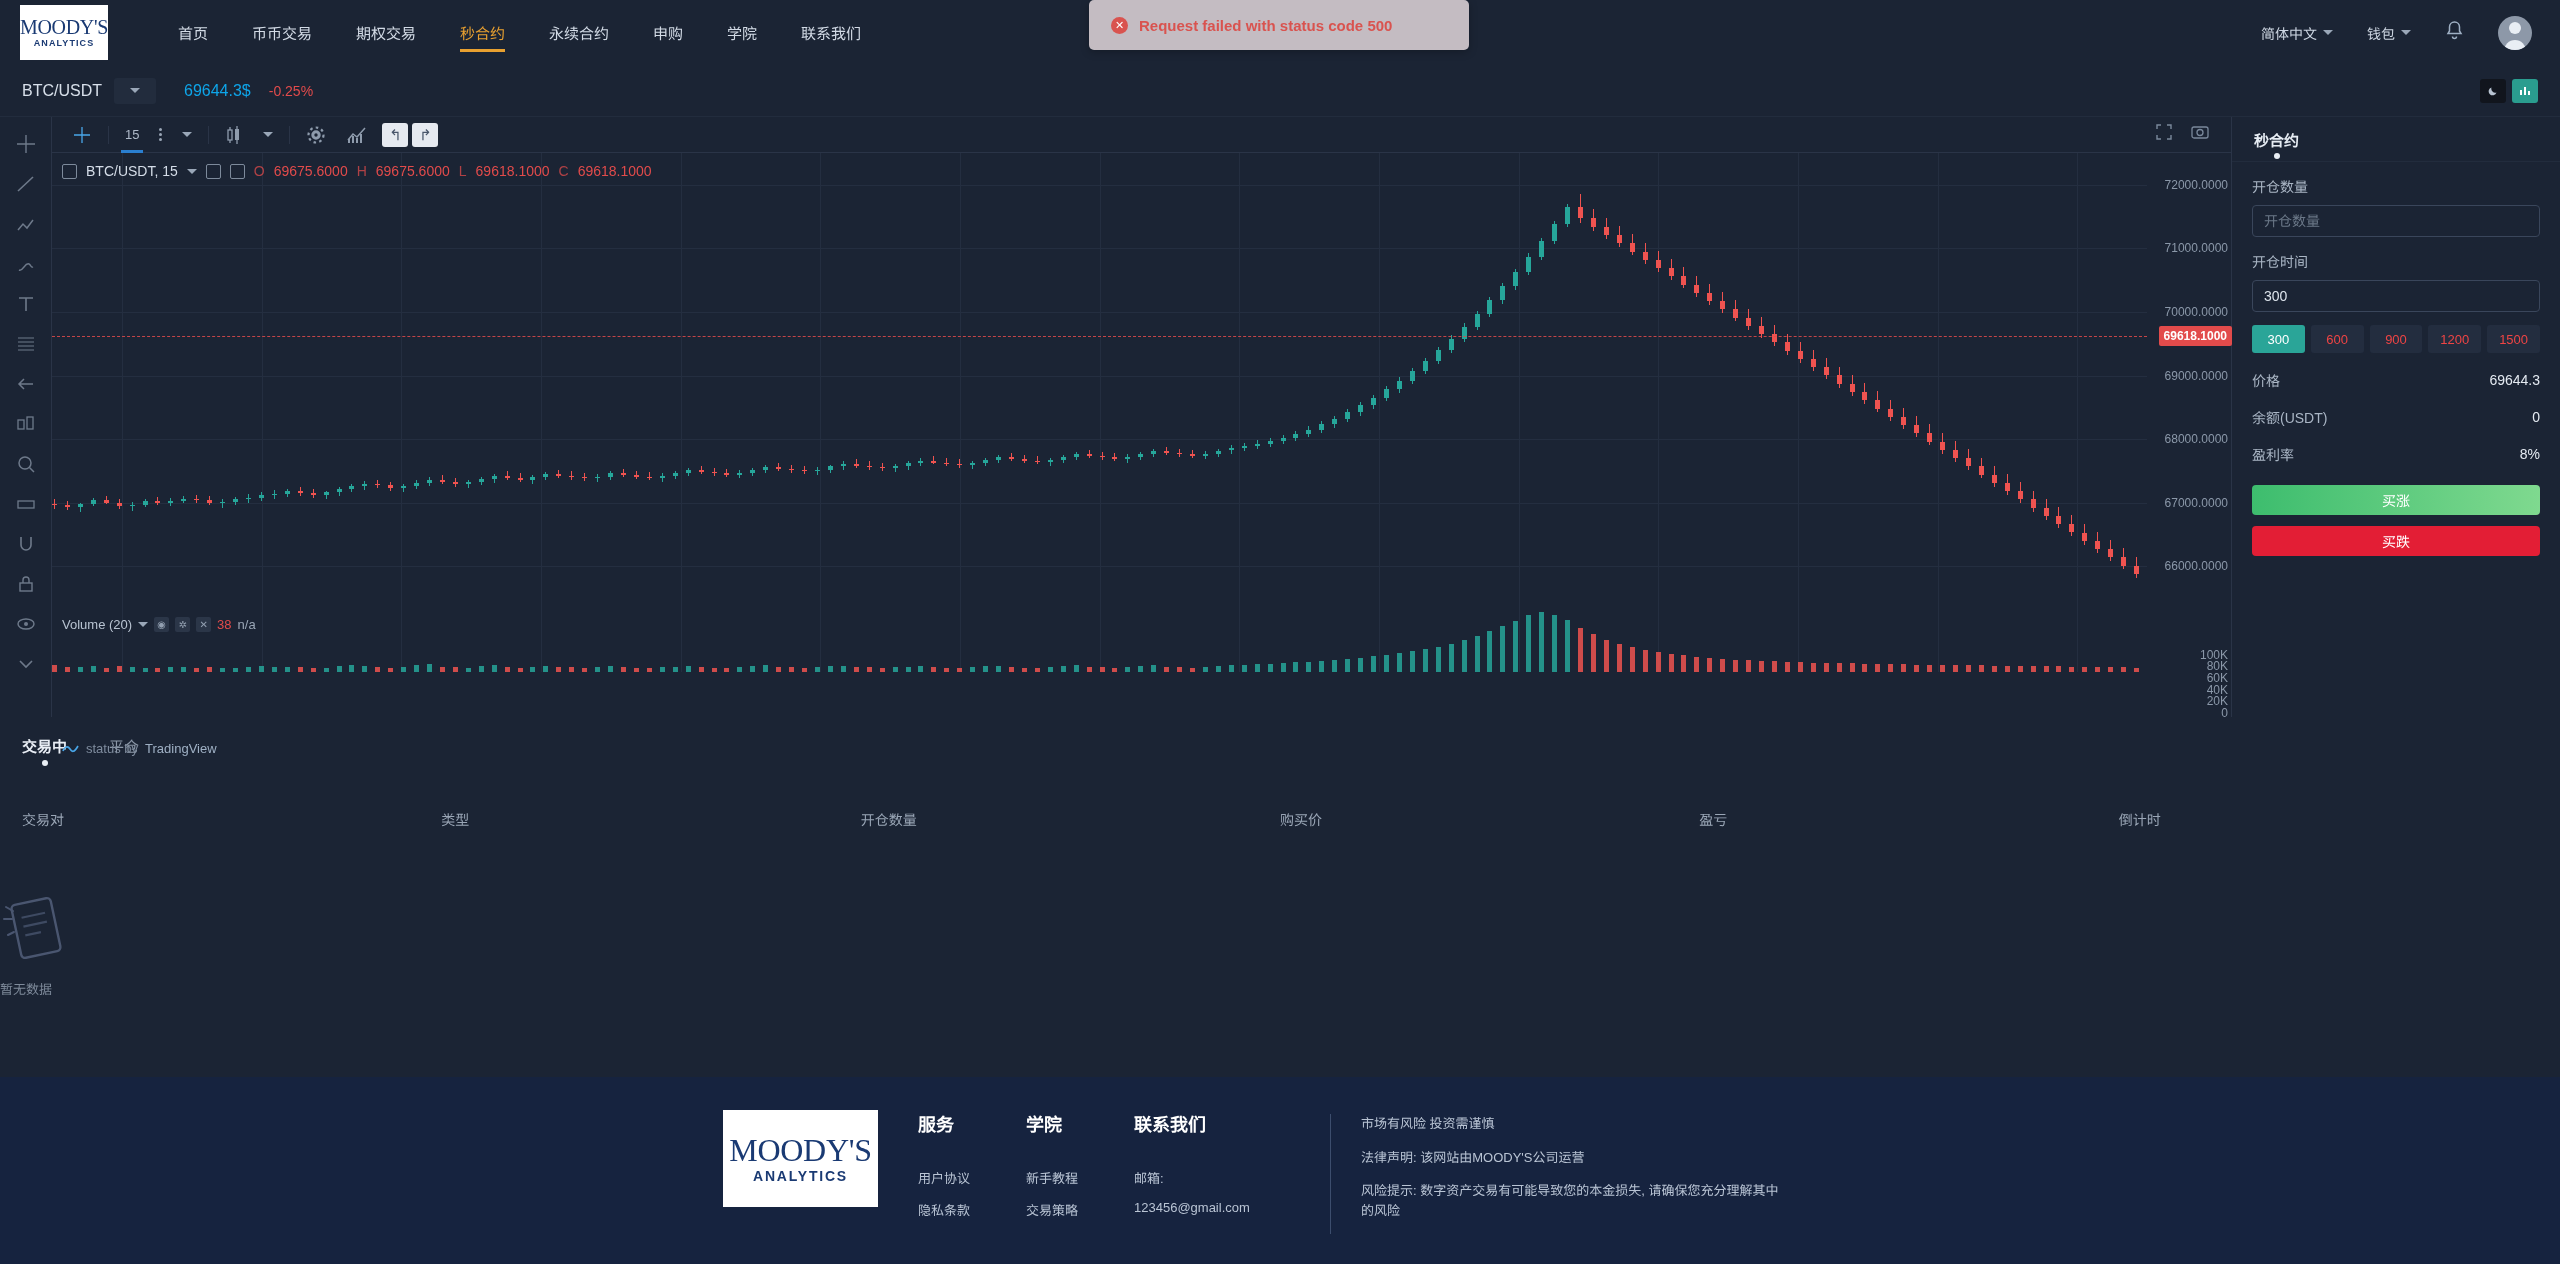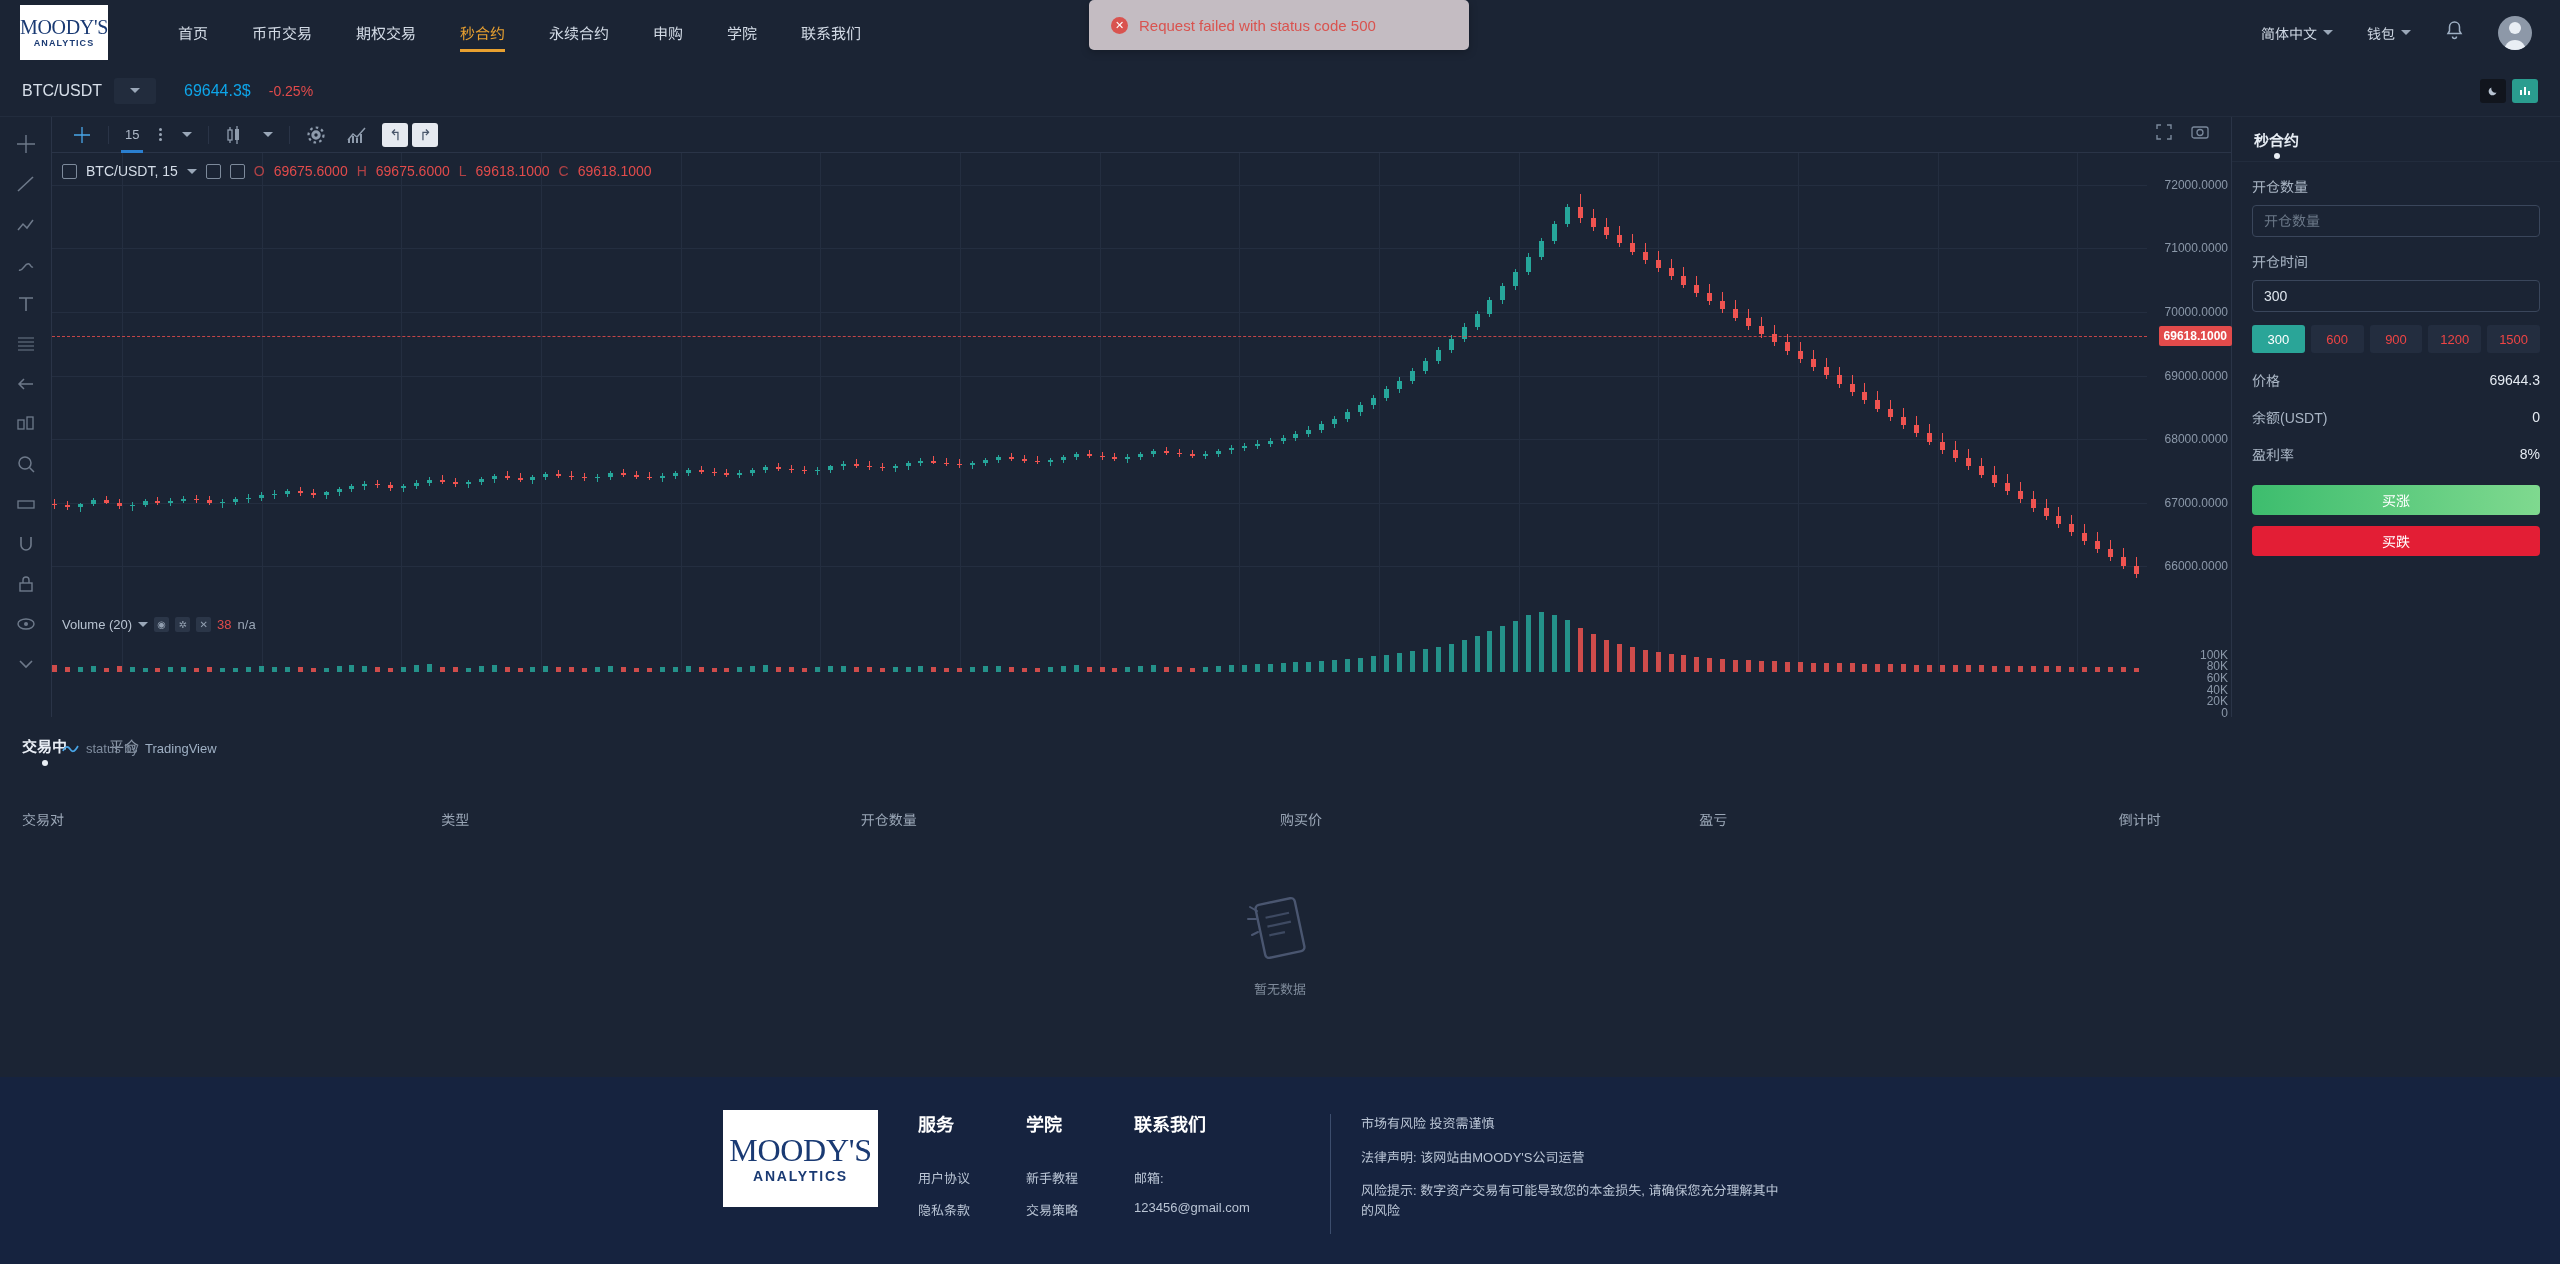--- a/index.html
+++ b/index.html
@@ -79,21 +79,21 @@
     position: absolute; top: 0; left: 1089px; width: 380px; height: 50px;
     background: #c4bcc2; border-radius: 5px;
     display: flex; align-items: center; gap: 11px; padding: 0 22px;
     box-shadow: 0 2px 9px rgba(0,0,0,0.25); z-index: 60;
   }
   .toast-icon {
     width: 17px; height: 17px; border-radius: 50%; background: #d9534f;
     color: #fff; font-size: 11px; line-height: 17px; text-align: center;
     flex: none; font-weight: bold;
   }
-  .toast-text { color: #d9534f; font-size: 15px; white-space: nowrap; }
+  .toast-text { color: #d9534f; font-size: 15px; white-space: nowrap; font-weight: bold; }
 
   
   .ticker {
     position: absolute; top: 65px; left: 0; width: 2560px; height: 52px;
     background: #1b2434; display: flex; align-items: center; padding: 0 22px;
     border-bottom: 1px solid #222c3d;
   }
   .pair-name { font-size: 16px; color: #d8e0ea; margin-right: 12px; }
   .pair-select {
     width: 42px; height: 26px; background: #222c3d; border-radius: 3px;
@@ -303,21 +303,21 @@
     content: ""; position: absolute; bottom: -1px; left: 50%;
     transform: translateX(-50%);
     width: 6px; height: 6px; border-radius: 50%; background: #e9eef5;
   }
   .ord-head {
     display: flex; padding: 0 22px; margin-top: 44px;
     font-size: 14px; color: #9aa6b6;
   }
   .oh { flex: 1; }
   .empty {
-    display: flex; flex-direction: column; align-items: center;
+    display: flex; flex-direction: column; 
     margin-top: 62px; gap: 14px;
   }
   .empty-text { font-size: 13px; color: #7f8b9b; }
 
   
   .footer {
     position: absolute; top: 1077px; left: 0; width: 2560px; height: 187px;
     background: #16233f;
   }
   .footer-inner {

